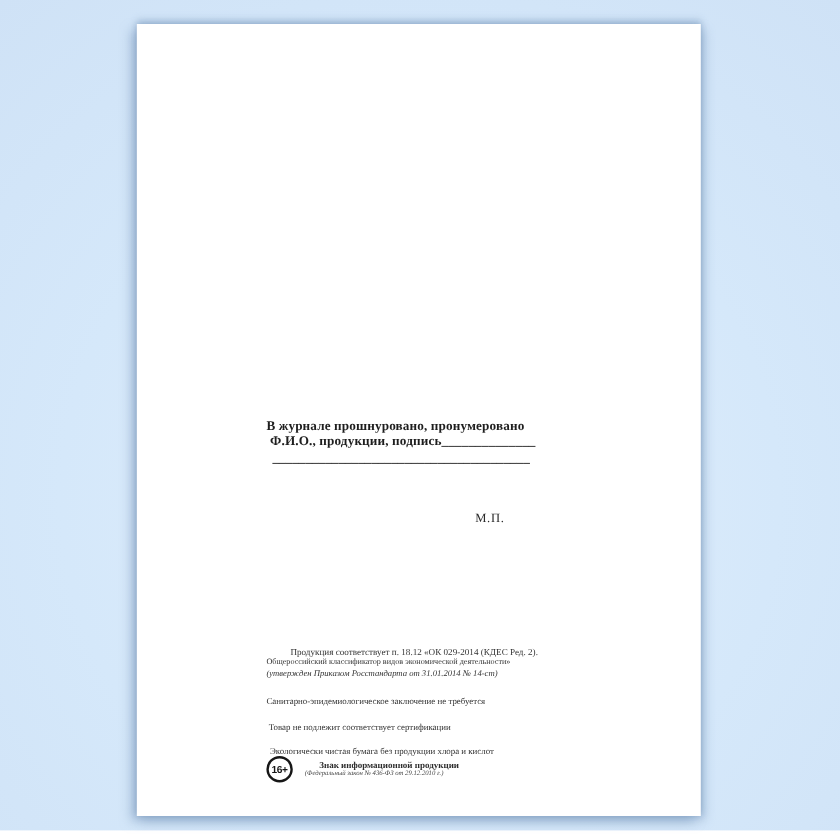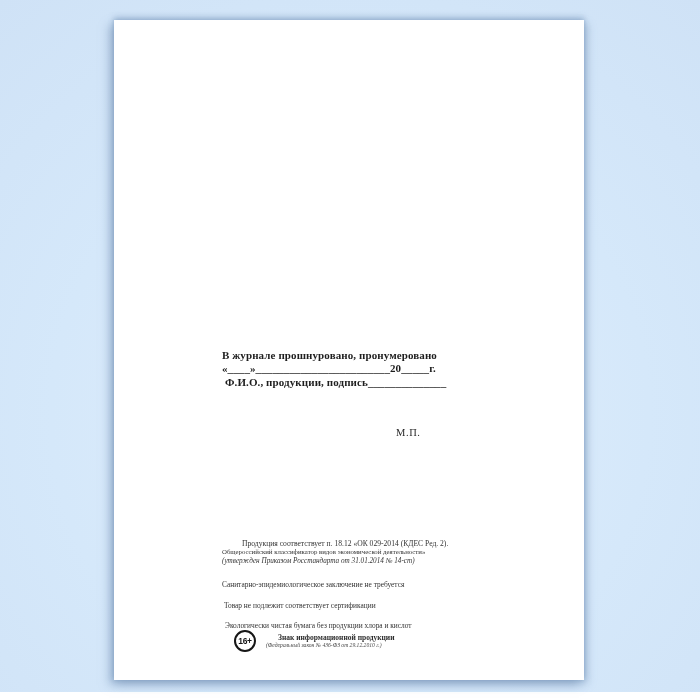--- a/index.html
+++ b/index.html
@@ -68,21 +68,21 @@
   .product-l1 { font-size: 7.6px; line-height: 9px; white-space: nowrap; padding-left: 20px; }
   .product-l2 { font-size: 6.8px; line-height: 8.6px; white-space: nowrap; }
   .product-l3 { font-size: 7.2px; line-height: 8.8px; font-style: italic; white-space: nowrap; }
 
   .sanitary-line   { position: absolute; left: 108px; top: 560px; font-size: 7.4px; color: #333; white-space: nowrap; }
   .cert-line       { position: absolute; left: 110px; top: 581px; font-size: 7.4px; color: #333; white-space: nowrap; }
   .eco-line        { position: absolute; left: 111px; top: 601px; font-size: 7.4px; color: #333; white-space: nowrap; }
 
   .age-mark-row {
     position: absolute;
-    left: 120px;
+    left: 108px;
     top: 610px;
     display: flex;
     align-items: flex-start;
   }
   .age-badge {
     width: 22px;
     height: 22px;
     border: 2px solid #161616;
     border-radius: 50%;
     display: flex;
@@ -113,22 +113,22 @@
   }
 </style>
 </head>
 <body>
 
 <div class="stage">
   <div class="paper">
 
     <div class="stitch-block">
       <div>В журнале прошнуровано, пронумеровано</div>
-      <div>«____»________________________20_____г.</div>
       <div class="indent">Ф.И.О., продукции, подпись______________</div>
+      <div class="full-line">_______________________________________</div>
     </div>
 
     <div class="seal-mark">М.П.</div>
 
     <div class="compliance">
       <div class="product-l1">Продукция соответствует п. 18.12 «ОК 029-2014 (КДЕС Ред. 2).</div>
       <div class="product-l2">Общероссийский классификатор видов экономической деятельности»</div>
       <div class="product-l3">(утвержден Приказом Росстандарта от 31.01.2014 № 14-ст)</div>
     </div>
 

